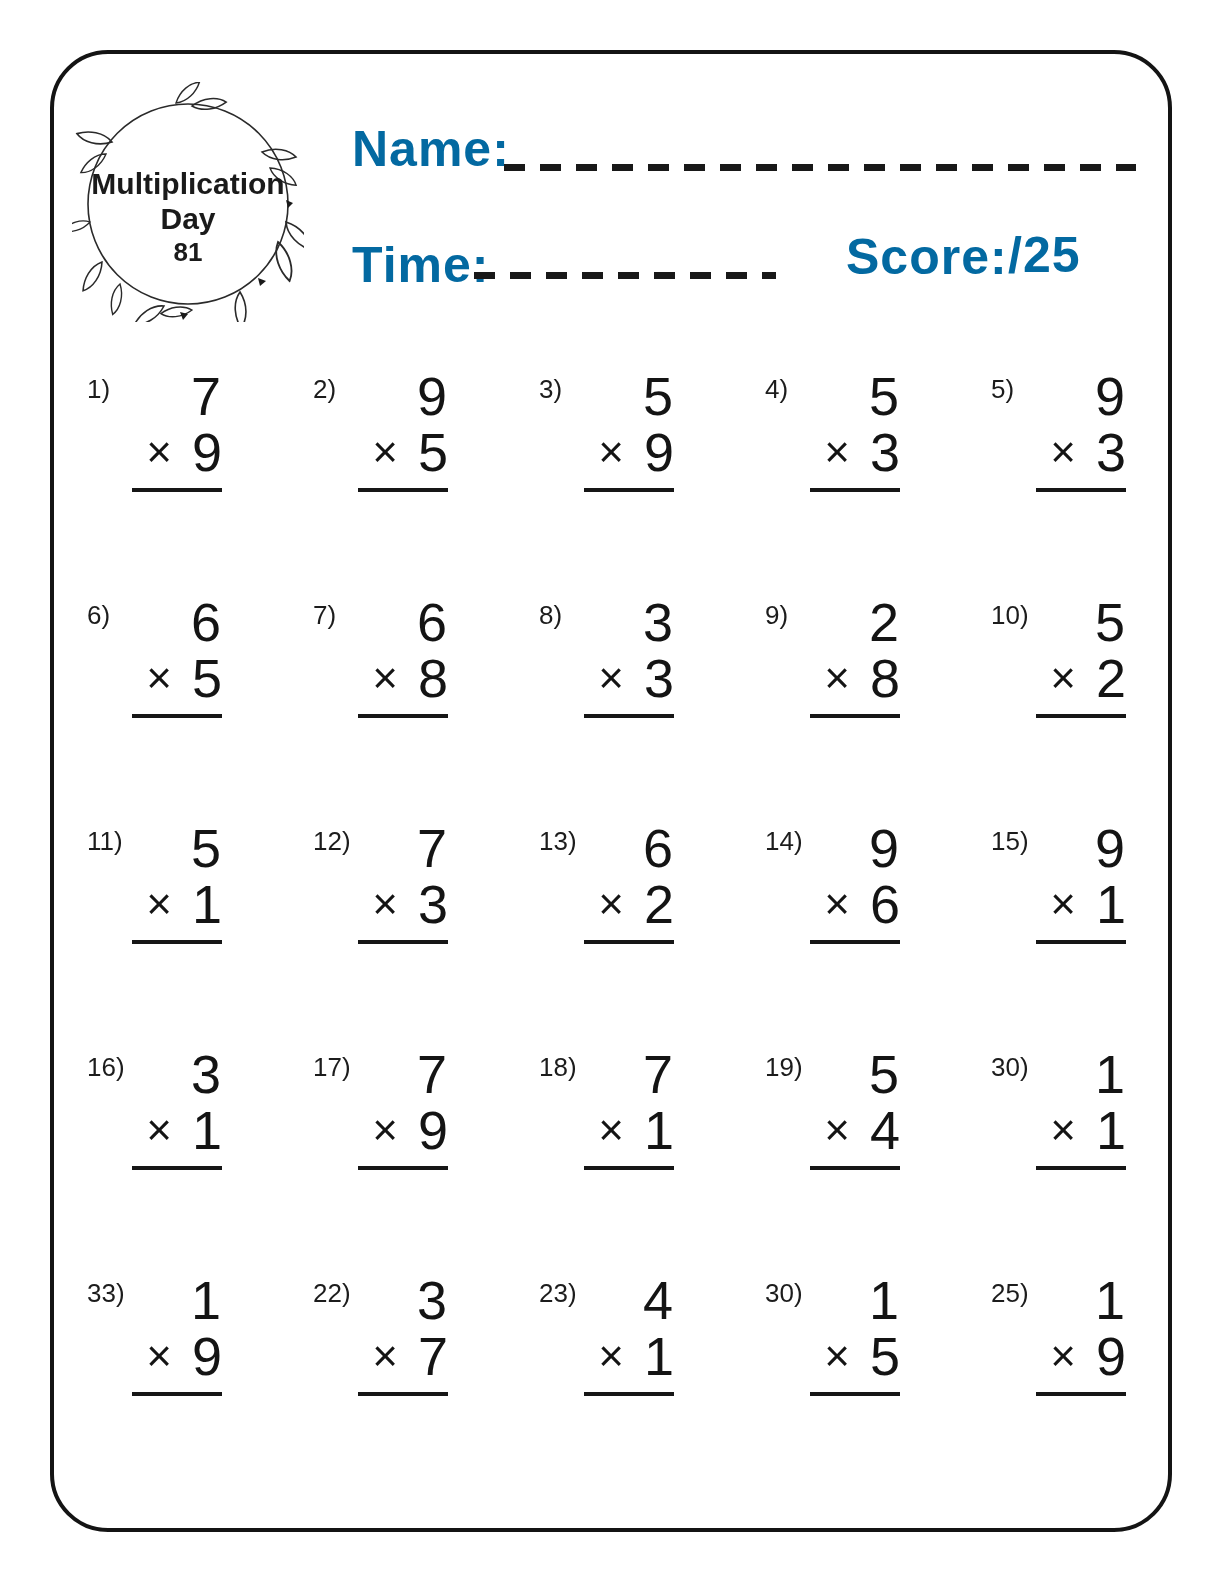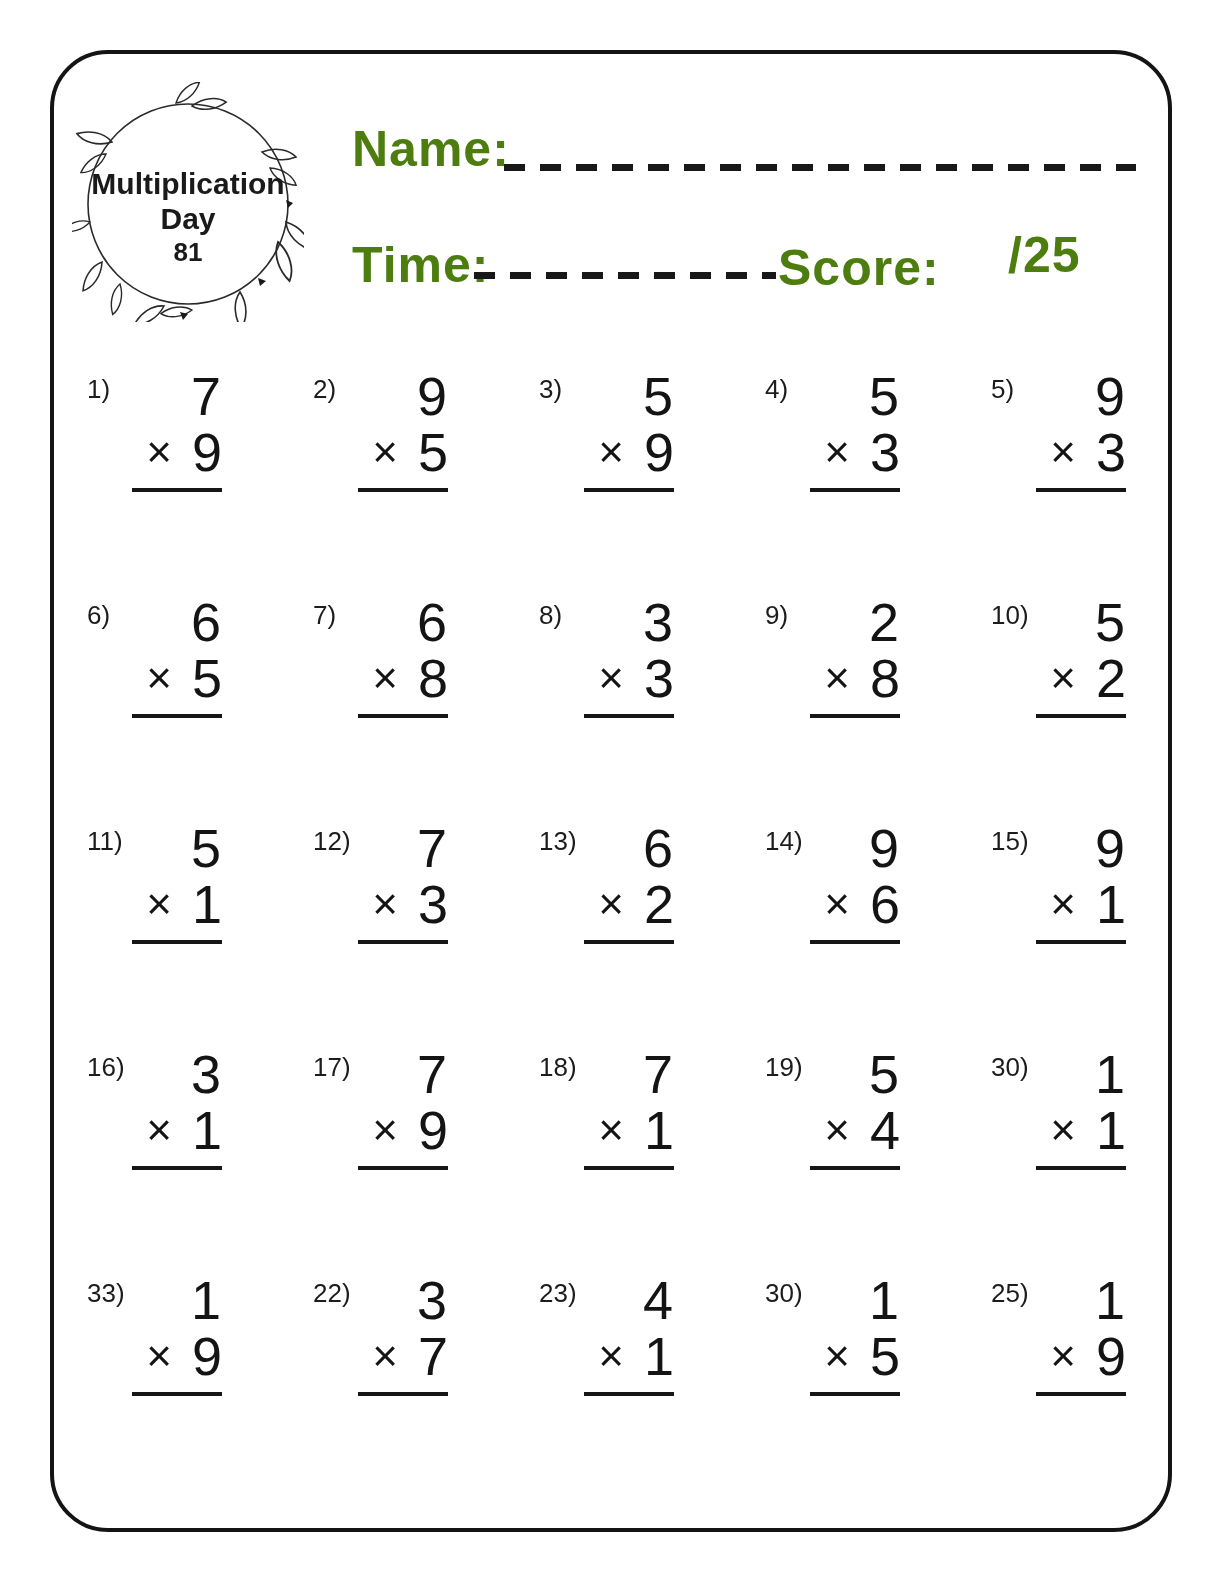--- a/index.html
+++ b/index.html
@@ -13,21 +13,21 @@
     border:4px solid #141414;border-radius:58px;background:#ffffff;
   }
   
   .logo-wrap{position:absolute;left:72px;top:82px;width:232px;height:240px;}
   .logo-wrap svg{width:100%;height:100%;}
   .logo-wrap text{
     font-family:"Liberation Sans",sans-serif;font-weight:600;fill:#1a1a1a;
   }
   .hdr-label{
     position:absolute;font-size:50px;font-weight:600;letter-spacing:1px;
-    color:#4d7c0f;white-space:nowrap;
+    color:#0369a1;white-space:nowrap;
   }
   .dash-line{
     position:absolute;height:7px;
     background:repeating-linear-gradient(90deg,#181818 0 21px,transparent 21px 36px);
   }
   
   .problems{
     position:absolute;left:85px;top:368px;width:1130px;
     display:grid;grid-template-columns:repeat(5,226px);grid-auto-rows:226px;
   }
@@ -85,21 +85,21 @@
     <text x="116" y="179" text-anchor="middle" font-size="26">81</text>
   </svg>
 </div>
 
 <div class="hdr-label" style="left:352px;top:120px;">Name:</div>
 <div class="dash-line" style="left:504px;top:164px;width:632px;"></div>
 
 <div class="hdr-label" style="left:352px;top:228px;margin-top:8px;">Time:</div>
 <div class="dash-line" style="left:474px;top:272px;width:302px;"></div>
 
-<div class="hdr-label" style="left:778px;top:228px;margin-top:11px;">Score:</div>
+<div class="hdr-label" style="left:846px;top:228px;">Score:</div>
 <div class="hdr-label" style="left:992px;top:226px;margin-left:16px;">/25</div>
 
 <div class="problems">
   <div class="problem">
     <span class="pnum">1)</span>
     <div class="stack">
       <div class="top-num">7</div>
       <div class="bottom-row">
         <span class="times">×</span>
         <span>9</span>

